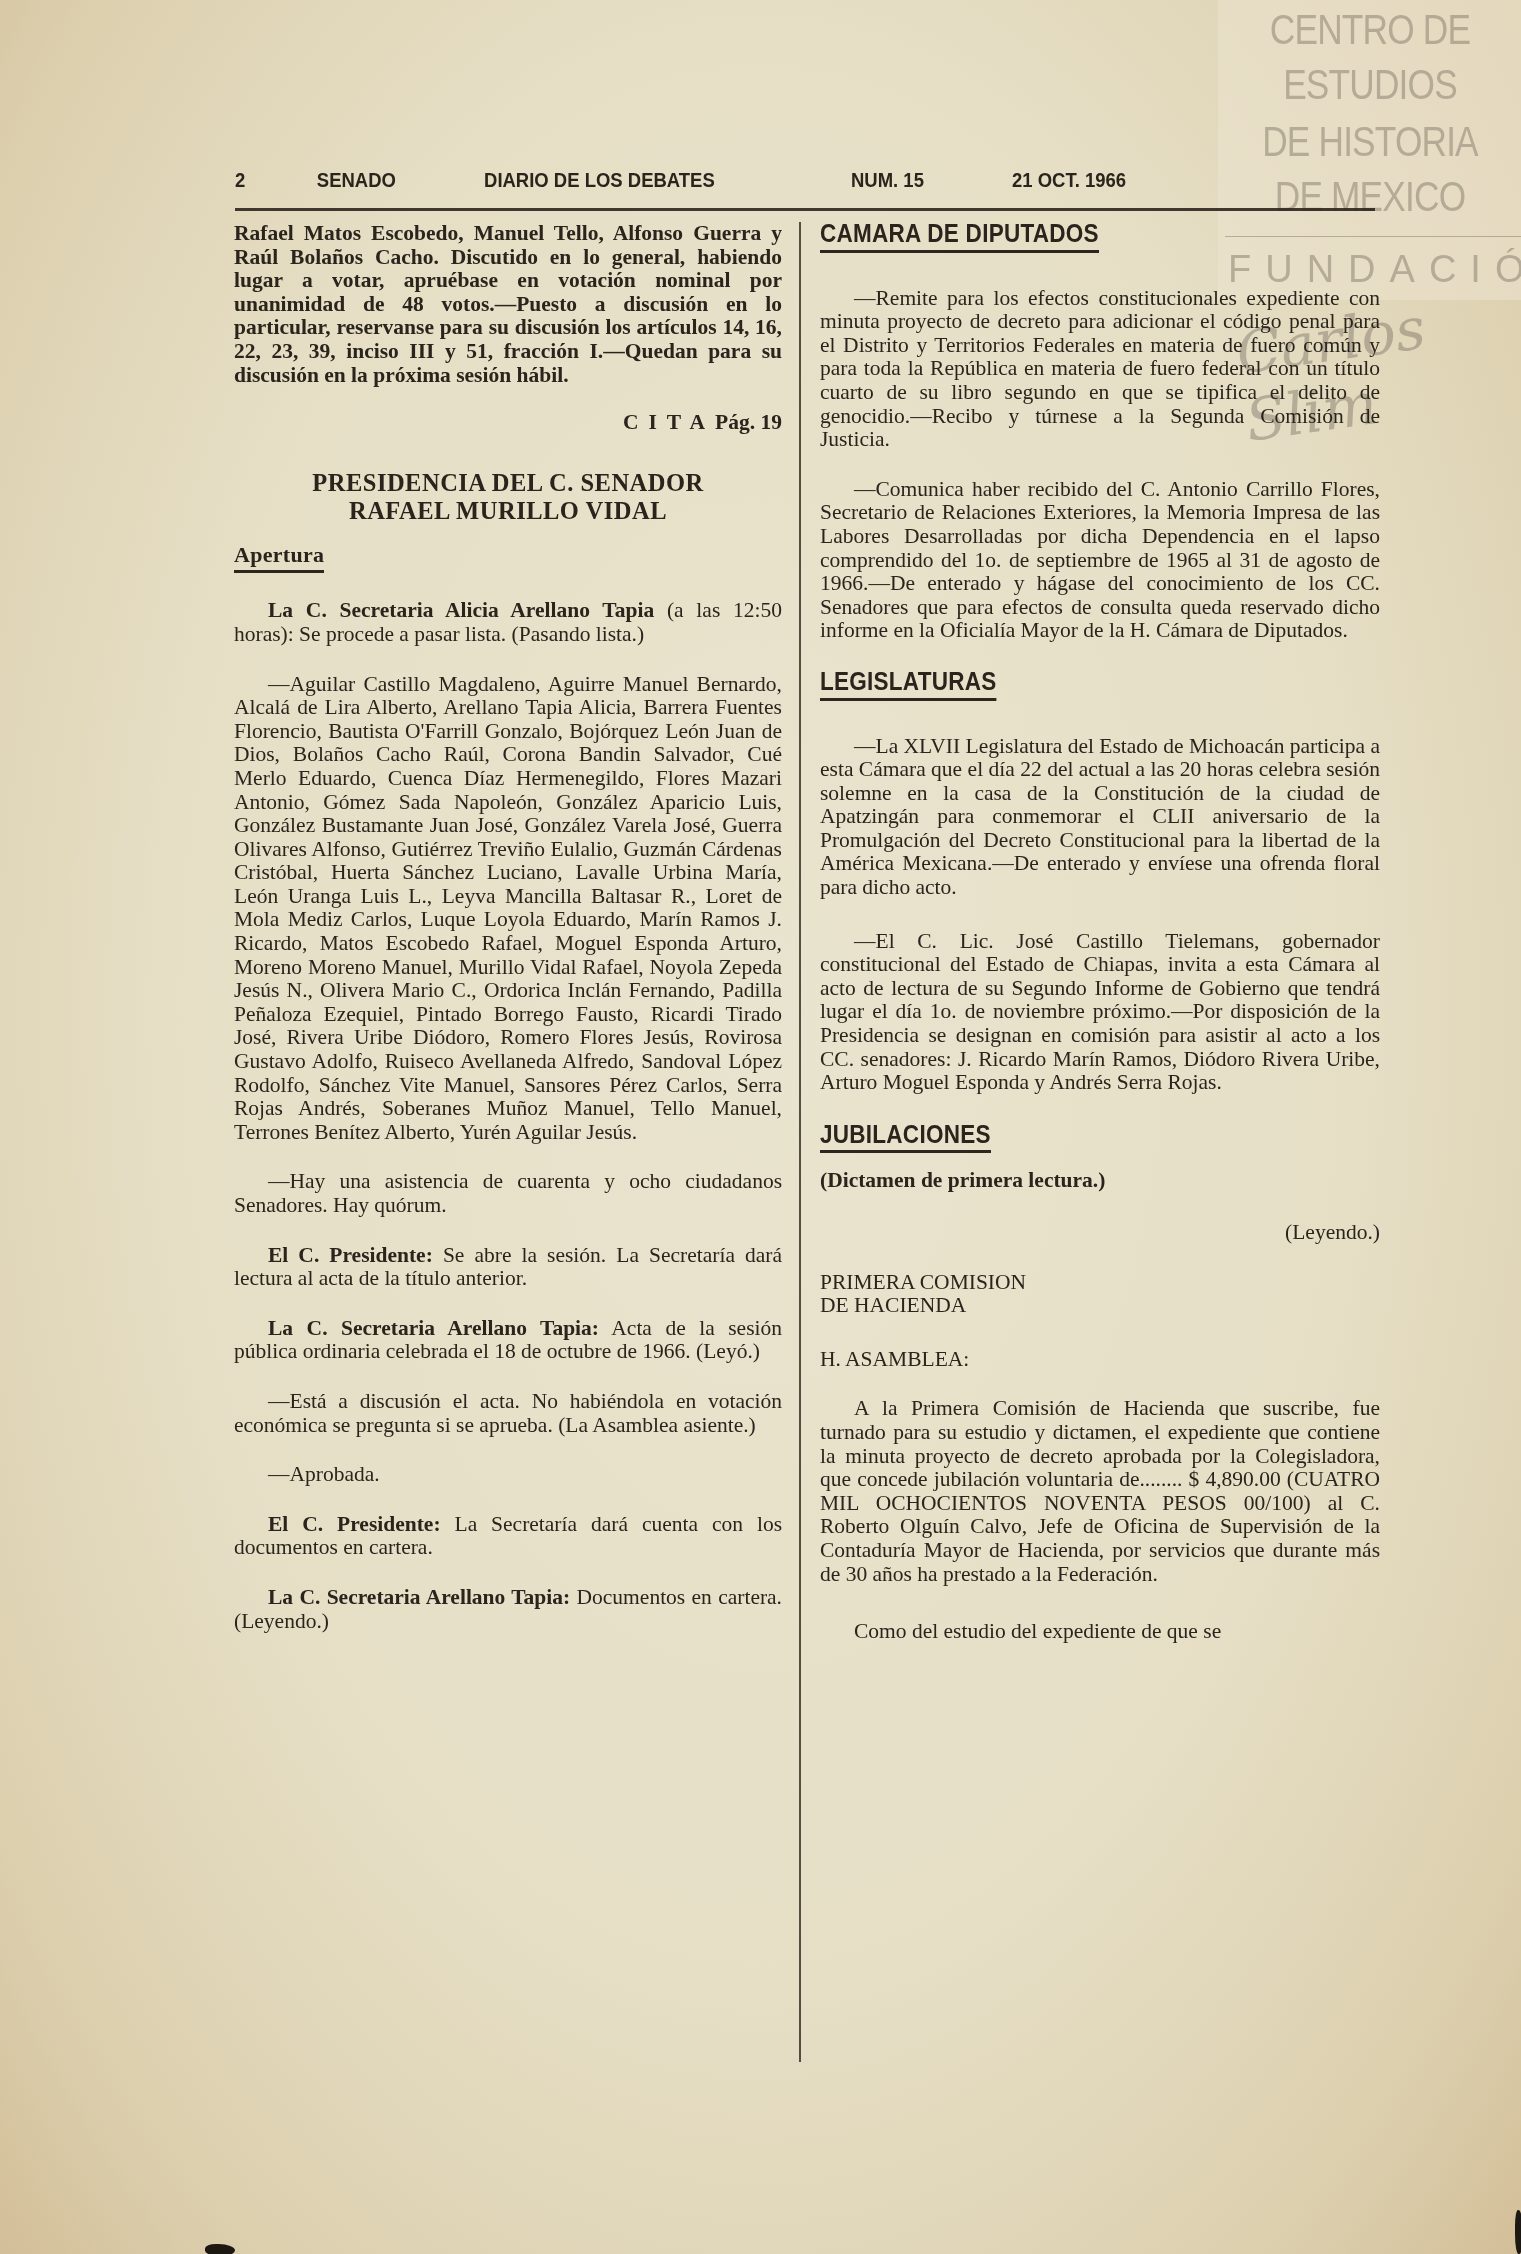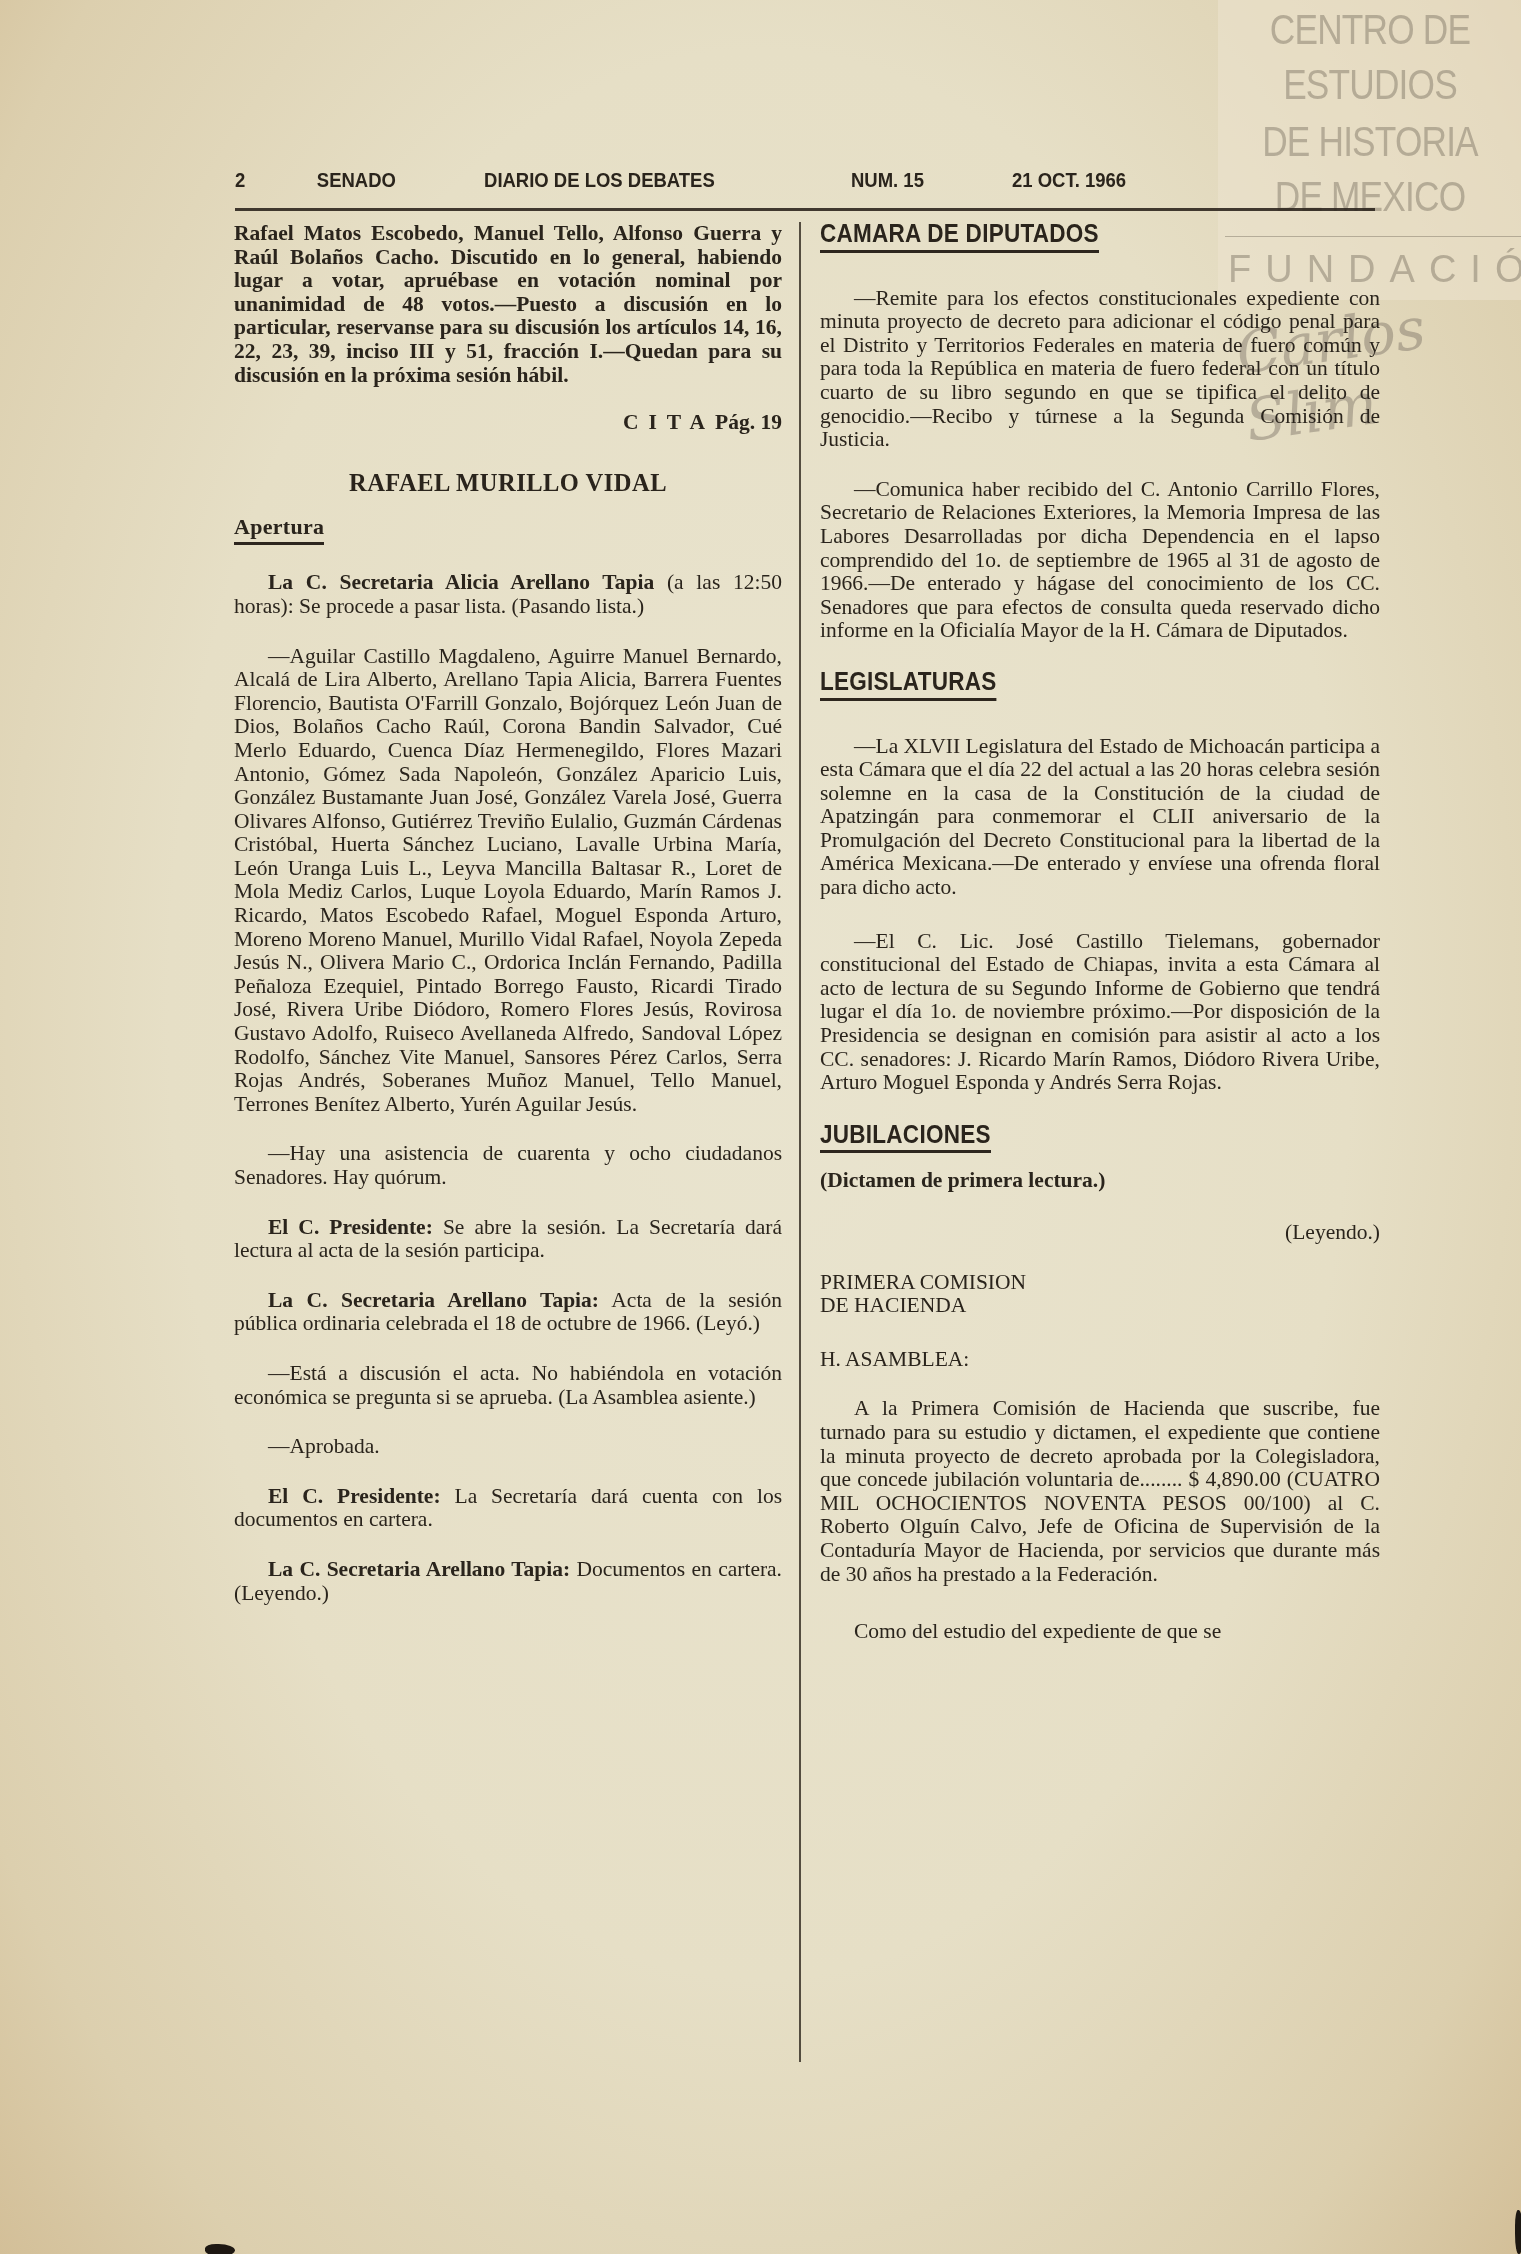--- a/index.html
+++ b/index.html
@@ -95,34 +95,35 @@
 
   <div class="col col-left">
     <p class="bold">Rafael Matos Escobedo, Manuel Tello, Alfonso Guerra y Raúl Bolaños Cacho. Discutido en lo general, habiendo lugar a votar, apruébase en votación nominal por unanimidad de 48 votos.—Puesto a discusión en lo particular, reservanse para su discusión los artículos 14, 16, 22, 23, 39, inciso III y 51, fracción I.—Quedan para su discusión en la próxima sesión hábil.</p>
 
     <div class="cita-row">
       <span class="cita-label">CITA</span>
       <span>Pág. 19</span>
     </div>
 
     <div class="presid-title">
+      <div>PRESIDENCIA DEL C. SENADOR</div>
       <div>RAFAEL MURILLO VIDAL</div>
     </div>
 
     <div style="margin-top:18px;">
       <span class="sec-head">Apertura</span>
     </div>
 
     <p class="indent" style="margin-top:26px;"><span class="bold">La C. Secretaria Alicia Arellano Tapia</span><span> (a las 12:50 horas): Se procede a pasar lista. (Pasando lista.)</span></p>
 
     <p class="indent gap-m">—Aguilar Castillo Magdaleno, Aguirre Manuel Bernardo, Alcalá de Lira Alberto, Arellano Tapia Alicia, Barrera Fuentes Florencio, Bautista O'Farrill Gonzalo, Bojórquez León Juan de Dios, Bolaños Cacho Raúl, Corona Bandin Salvador, Cué Merlo Eduardo, Cuenca Díaz Hermenegildo, Flores Mazari Antonio, Gómez Sada Napoleón, González Aparicio Luis, González Bustamante Juan José, González Varela José, Guerra Olivares Alfonso, Gutiérrez Treviño Eulalio, Guzmán Cárdenas Cristóbal, Huerta Sánchez Luciano, Lavalle Urbina María, León Uranga Luis L., Leyva Mancilla Baltasar R., Loret de Mola Mediz Carlos, Luque Loyola Eduardo, Marín Ramos J. Ricardo, Matos Escobedo Rafael, Moguel Esponda Arturo, Moreno Moreno Manuel, Murillo Vidal Rafael, Noyola Zepeda Jesús N., Olivera Mario C., Ordorica Inclán Fernando, Padilla Peñaloza Ezequiel, Pintado Borrego Fausto, Ricardi Tirado José, Rivera Uribe Diódoro, Romero Flores Jesús, Rovirosa Gustavo Adolfo, Ruiseco Avellaneda Alfredo, Sandoval López Rodolfo, Sánchez Vite Manuel, Sansores Pérez Carlos, Serra Rojas Andrés, Soberanes Muñoz Manuel, Tello Manuel, Terrones Benítez Alberto, Yurén Aguilar Jesús.</p>
 
     <p class="indent gap-m">—Hay una asistencia de cuarenta y ocho ciudadanos Senadores. Hay quórum.</p>
 
-    <p class="indent gap-m"><span class="bold">El C. Presidente:</span><span> Se abre la sesión. La Secretaría dará lectura al acta de la sesión participa.</span></p>
+    <p class="indent gap-m"><span class="bold">El C. Presidente:</span><span> Se abre la sesión. La Secretaría dará lectura al acta de la título anterior.</span></p>
 
     <p class="indent gap-m"><span class="bold">La C. Secretaria Arellano Tapia:</span><span> Acta de la sesión pública ordinaria celebrada el 18 de octubre de 1966. (Leyó.)</span></p>
 
     <p class="indent gap-m">—Está a discusión el acta. No habiéndola en votación económica se pregunta si se aprueba. (La Asamblea asiente.)</p>
 
     <p class="indent gap-m">—Aprobada.</p>
 
     <p class="indent gap-m"><span class="bold">El C. Presidente:</span><span> La Secretaría dará cuenta con los documentos en cartera.</span></p>
 
     <p class="indent gap-m"><span class="bold">La C. Secretaria Arellano Tapia:</span><span> Documentos en cartera. (Leyendo.)</span></p>

